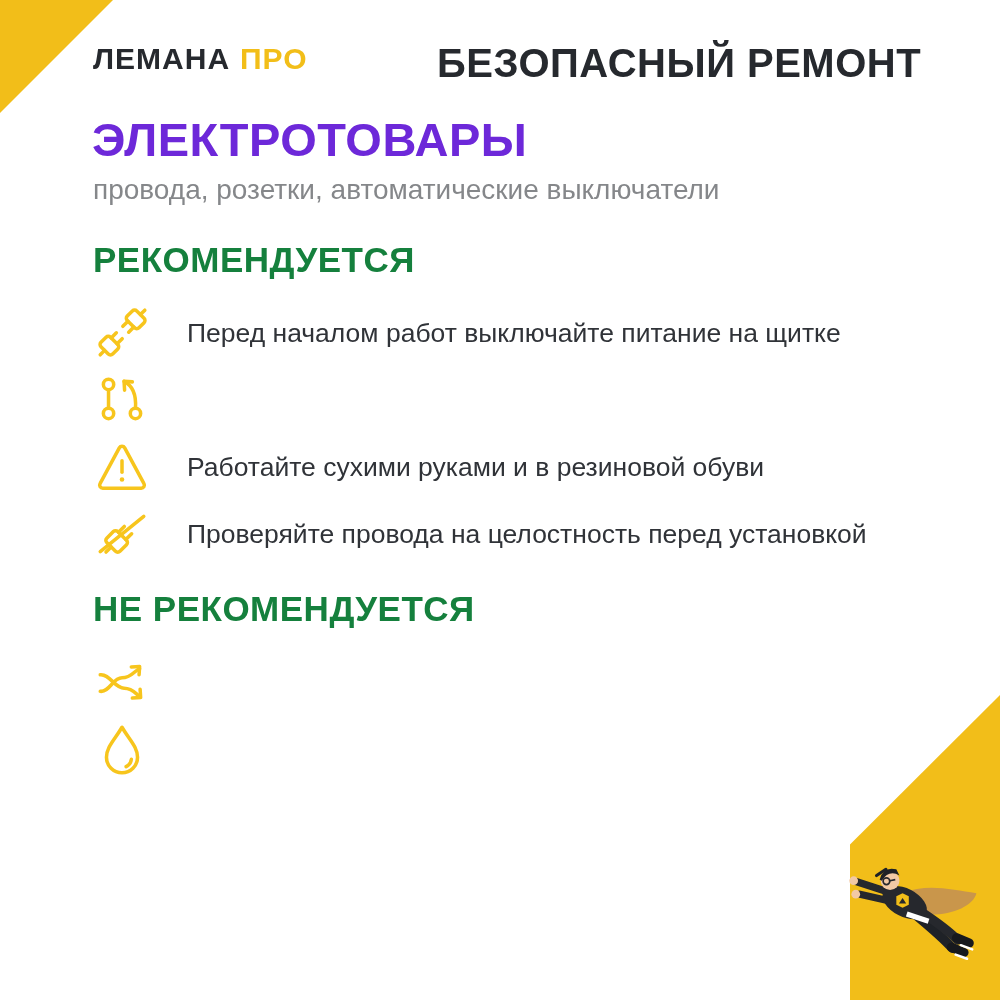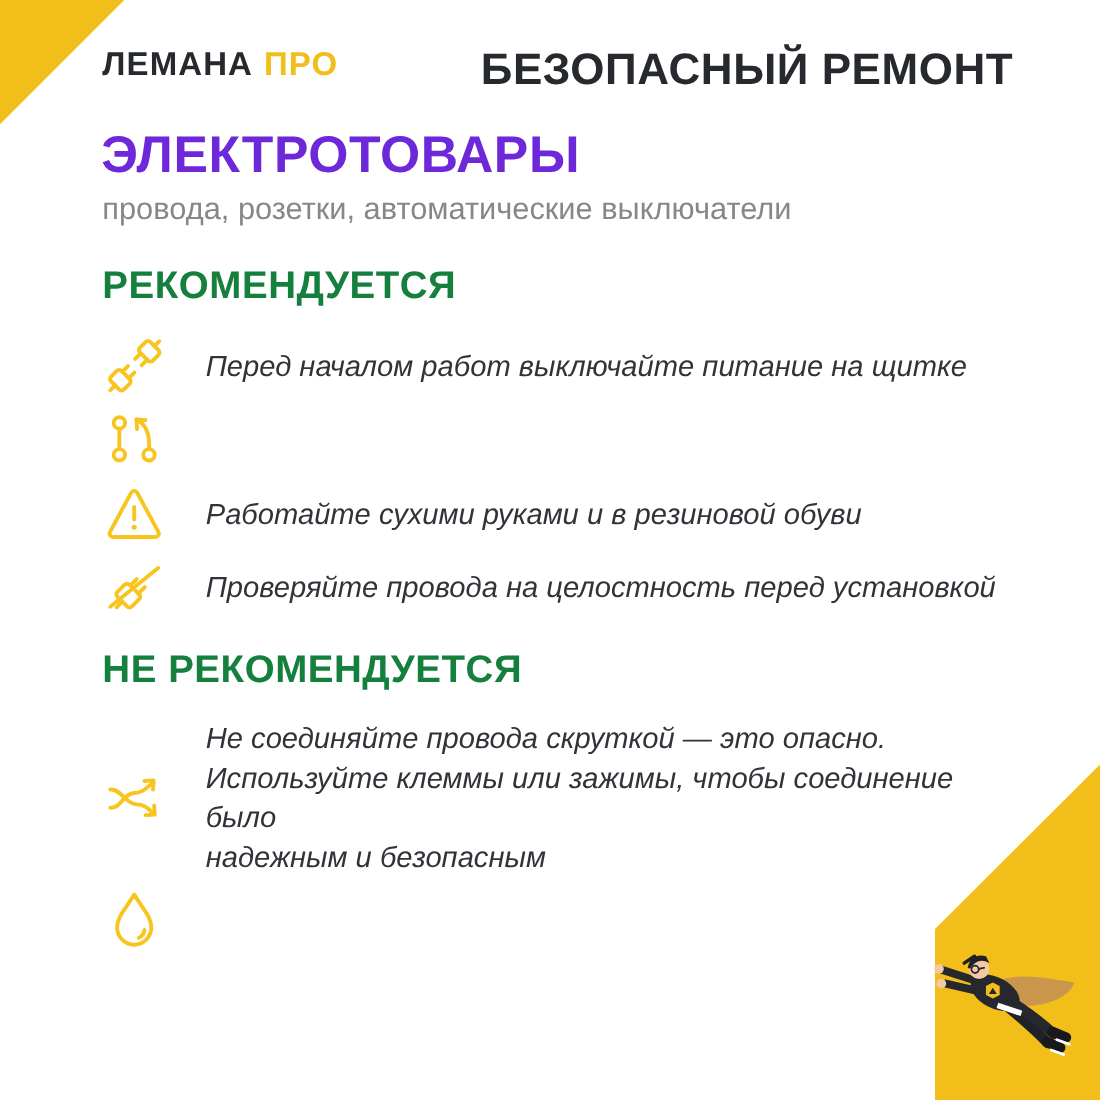--- a/index.html
+++ b/index.html
@@ -41,21 +41,21 @@
   }
   
   .sections{position:absolute;left:93px;top:240px;right:60px;}
   .sec-heading{
     margin:0 0 24px 0;
     font-size:35px;font-weight:bold;letter-spacing:.5px;color:#15803d;
   }
   .section + .section{margin-top:26px;}
   .row{
     display:flex;align-items:center;gap:36px;
-    min-height:58px;margin-bottom:9px;font-style:italic;
+    min-height:58px;margin-bottom:9px;
   }
   .icon{width:58px;height:58px;flex:0 0 58px;display:block;}
   .icon svg{width:58px;height:58px;display:block;}
   .item-text{
     font-size:26.5px;line-height:1.36;color:#303338;
     white-space:pre-line;max-width:740px;
   }
   
   .mascot{position:absolute;left:844px;top:862px;width:140px;height:104px;}
 </style>
@@ -140,23 +140,20 @@
           <span class="icon">
             <svg viewBox="0 0 56 56">
               <g fill="none" stroke="#F7C51D" stroke-width="3.4" stroke-linecap="round" stroke-linejoin="round">
                 <path d="M7,37 C16,38 19,24 28,24 C37,24 39,18 45,15"></path>
                 <path d="M45,13 l-8,0.5 M45,13 l-0.5,8"></path>
                 <path d="M7,21 C16,20 21,34 30,34 C38,34 41,39 45,42"></path>
                 <path d="M46,43 l-8,0.5 M46,43 l-0.5,-8"></path>
               </g>
             </svg>
           </span>
-          <div class="item-text">Не соединяйте провода скруткой — это опасно.
-Используйте клеммы или зажимы, чтобы соединение было
-надежным и безопасным</div>
         </div>
         <div class="row">
           <span class="icon">
             <svg viewBox="0 0 56 56">
               <g fill="none" stroke="#F7C51D" stroke-width="3.4" stroke-linecap="round" stroke-linejoin="round">
                 <path d="M28,7 C21,19 13,26 13,36 a15,15 0 0 0 30,0 C43,26 35,19 28,7 Z"></path>
                 <path d="M37,38 a9,9 0 0 1 -5,7"></path>
               </g>
             </svg>
           </span>

